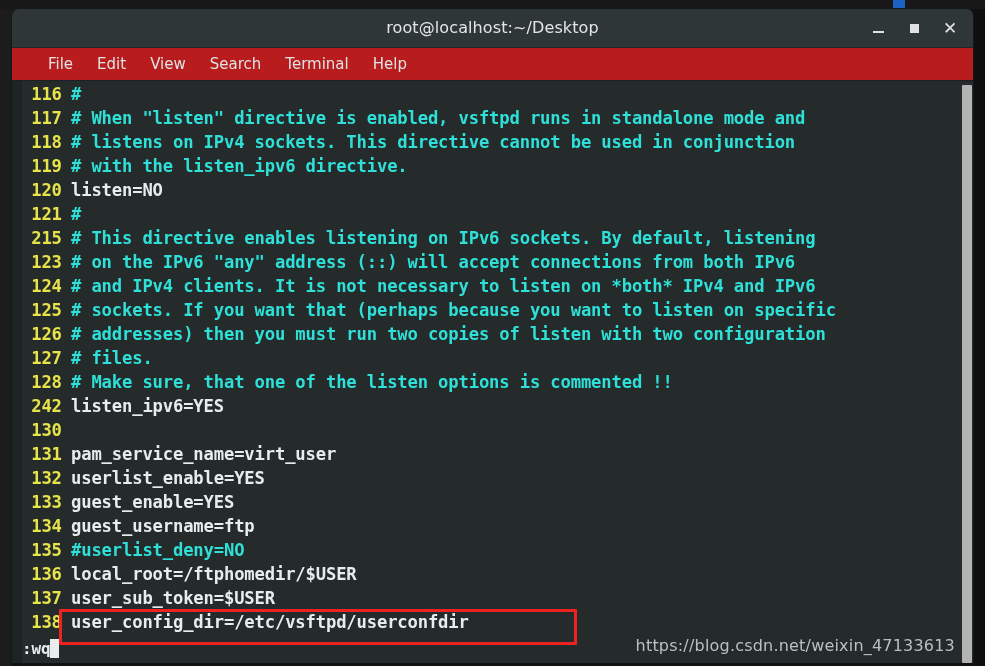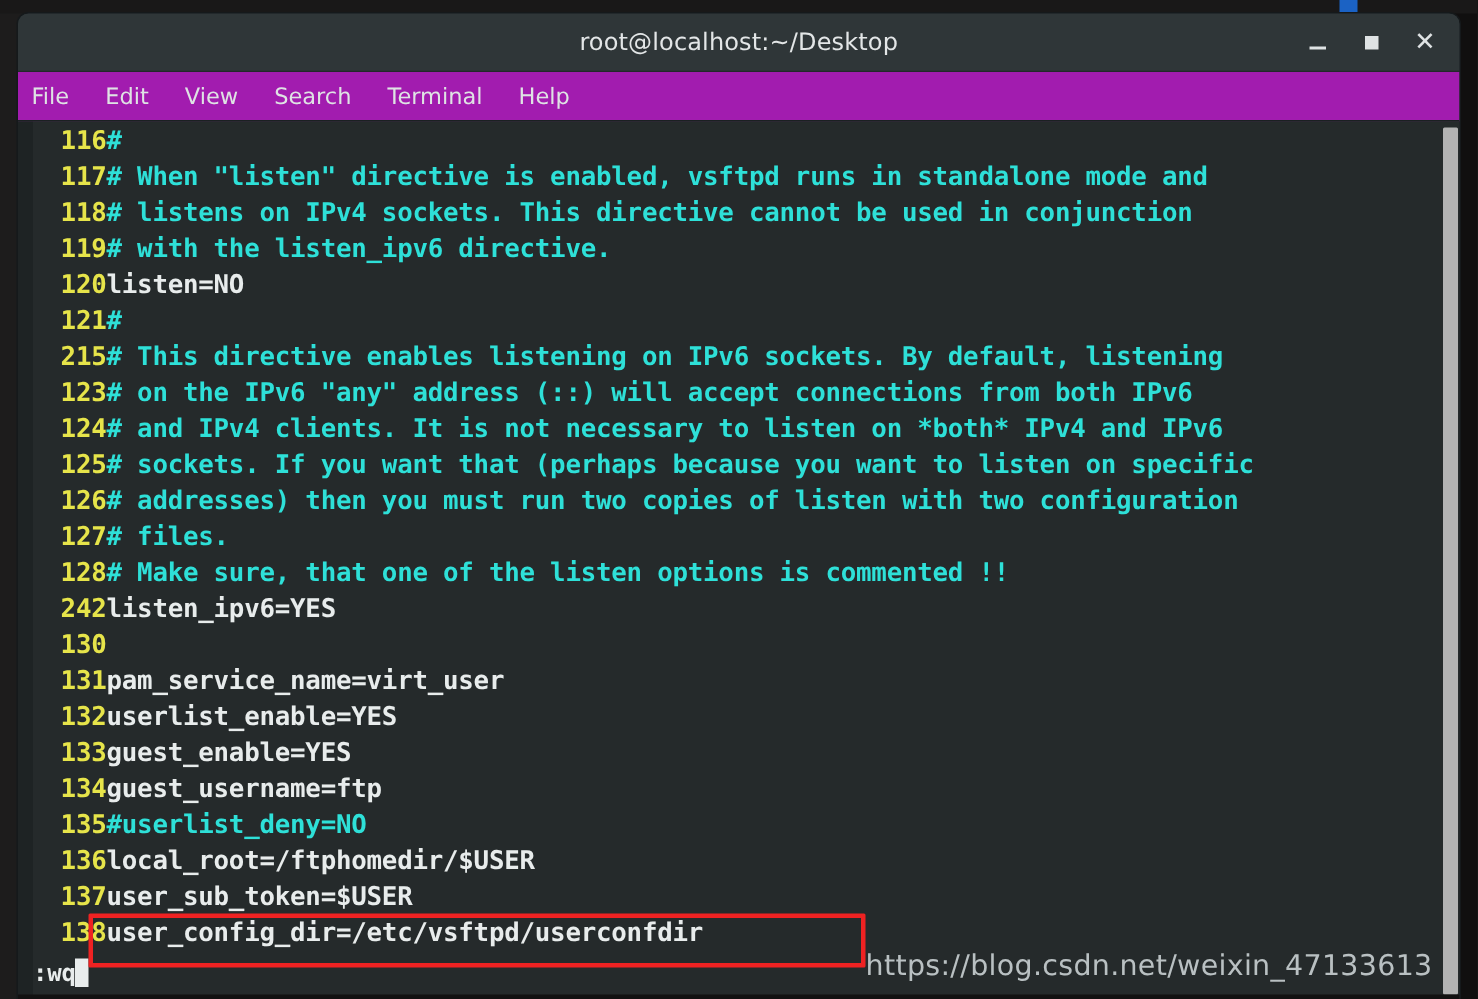--- a/index.html
+++ b/index.html
@@ -91,24 +91,24 @@
   }
   .winbtn .clo {
     font-size: 17px;
     font-weight: 600;
     line-height: 17px;
   }
 
   
   .menubar {
     height: 32px;
-    background: #a21caf;
+    background: #b91c1c;
     display: flex;
     align-items: center;
-    padding-left: 0;
+    padding-left: 27px;
     gap: 6px;
     border-bottom: 1px solid #1b2022;
   }
   .menuitem {
     color: #dfe3e4;
     font-family: "DejaVu Sans", sans-serif;
     font-size: 15px;
     padding: 3px 9px;
     border-radius: 3px;
     cursor: default;
@@ -141,21 +141,21 @@
     white-space: pre;
     font-family: "DejaVu Sans Mono", monospace;
     font-size: 17.2px;
     font-weight: bold;
     letter-spacing: -0.15px;
   }
   .lno {
     color: #e6e44a;
     display: inline-block;
     width: 49px;
-    text-align: right;
+    text-align: center;
   }
   .txt-comment { color: #2ee0d8; }
   .txt-code    { color: #e8ecec; margin-top: 20px; }
 
   
   .cmdline {
     position: absolute;
     left: 0;
     bottom: 6px;
     height: 24px;
@@ -188,21 +188,21 @@
     pointer-events: none;
   }
 
   
   .watermark {
     position: absolute;
     right: 18px;
     bottom: 12px;
     color: #b9c0c2;
     font-family: "DejaVu Sans", sans-serif;
-    font-size: 19px;
+    font-size: 16px;
     font-weight: normal;
     letter-spacing: 0.2px;
     white-space: nowrap;
   }
 
   
   .scrollbar {
     position: absolute;
     right: 0;
     top: 0;

